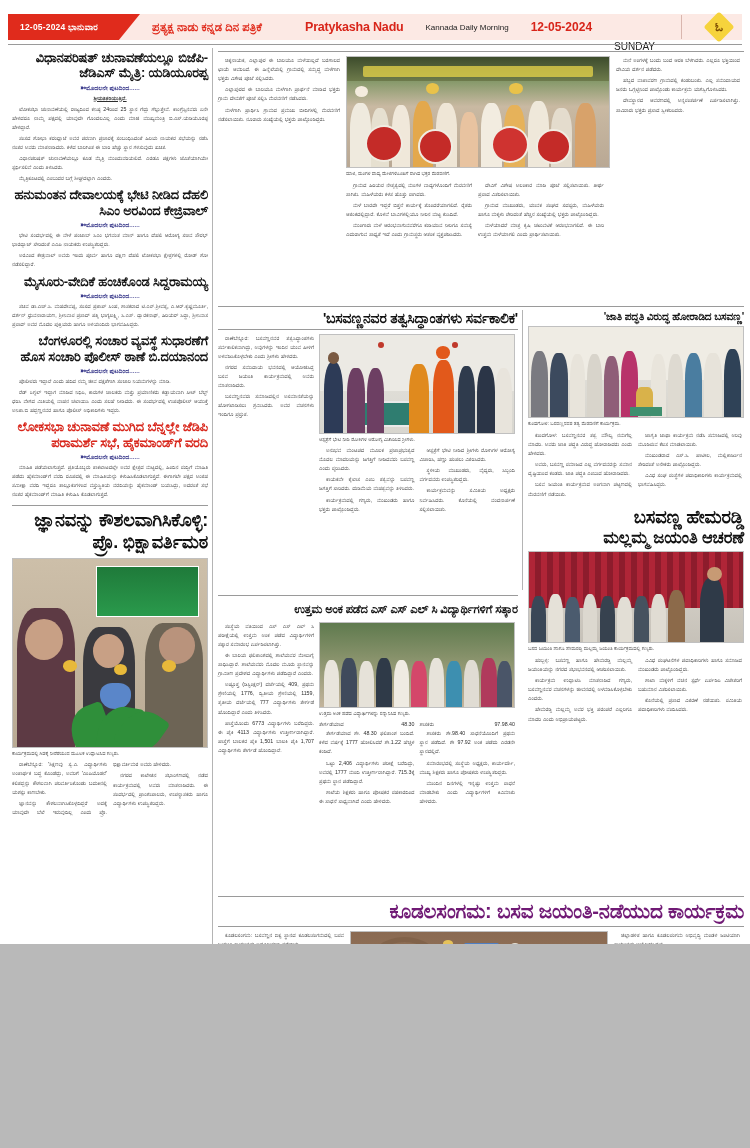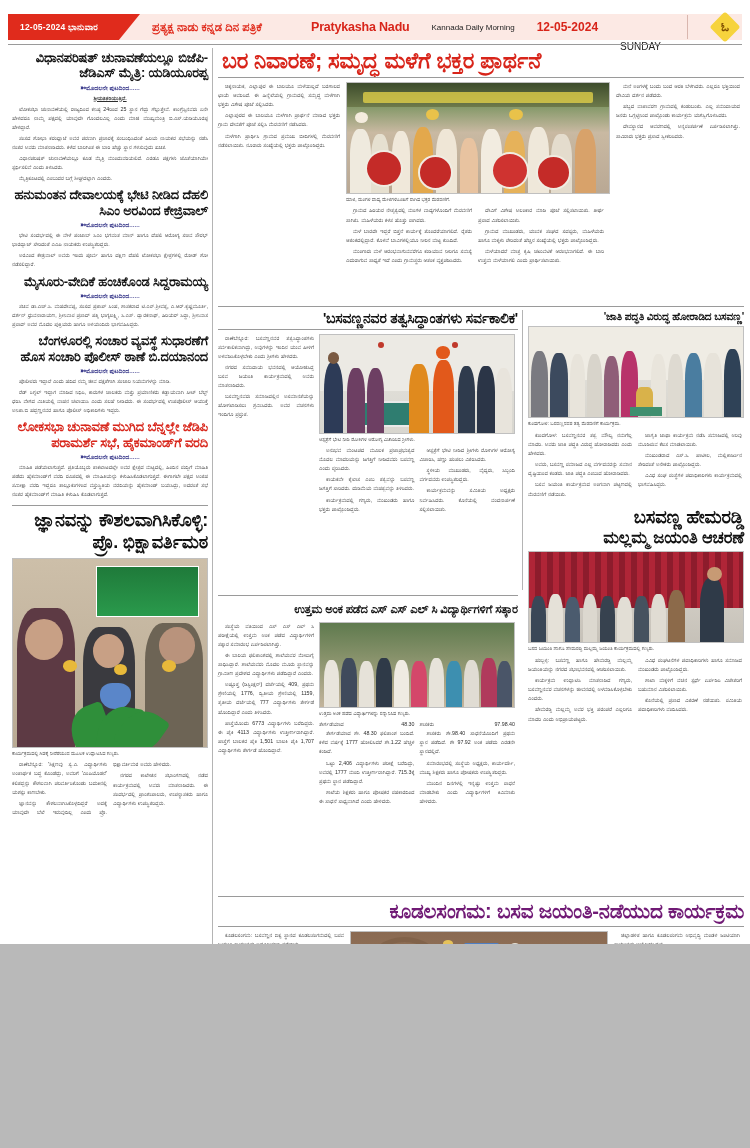--- a/index.html
+++ b/index.html
@@ -14,21 +14,21 @@
     background:#fce9e4;display:flex;align-items:center;
   }
   .mast-datebadge{
     background:#e02b1c;color:#fff;height:26px;display:flex;align-items:center;
     padding:0 22px 0 12px;font-size:8.5px;font-weight:bold;letter-spacing:.2px;
     clip-path:polygon(0 0,100% 0,84% 100%,0 100%);min-width:132px;box-sizing:border-box;
   }
   .mast-kn{
     color:#e02b1c;font-weight:bold;font-size:11.5px;margin-left:12px;white-space:nowrap;
   }
-  .mast-right{margin-left:auto;display:flex;align-items:center;gap:22px;padding-right:6px;}
+  .mast-right{margin-left:auto;display:flex;align-items:center;gap:22px;padding-right:12px;}
   .mast-title-en{color:#d8251a;font-weight:bold;font-size:12.5px;letter-spacing:-.2px;}
   .mast-sub-en{color:#222;font-size:8px;}
   .mast-date-en{color:#d8251a;font-weight:bold;font-size:12px;}
   .mast-day-en{color:#222;font-size:10px;margin-top:38px;}
   .mast-divider{width:1px;height:24px;background:#d9b6ae;margin:0 4px;}
   .om-badge{
     width:22px;height:22px;background:#f6d33c;color:#7a4a00;font-weight:bold;
     display:flex;align-items:center;justify-content:center;font-size:12px;
     transform:rotate(45deg);border-radius:3px;
   }
@@ -177,21 +177,20 @@
       <div class="cap">ಕಾರ್ಯಕ್ರಮದಲ್ಲಿ ಗಿಡಕ್ಕೆ ನೀರೆರೆಯುವ ಮೂಲಕ ಉದ್ಘಾಟಿಸಿದ ಗಣ್ಯರು.</div>
       <div class="body-col" style="margin-top:3px;column-count:2;column-gap:6px;">
         <p>ರಾಣೆಬೆನ್ನೂರ: 'ಶಿಕ್ಷಣವು ಸ್ವ.ಎ. ವಿದ್ಯಾರ್ಥಿಗಳು ಅಂತಾರ್ಥಕ ಬದ್ಧ ಕೊಂಡೆದ್ದು, ಅವರಿಗೆ 'ಎಂಪಿಯೊಡನೆ' ಕಲಿತದ್ದನ್ನು ಕೌಶಲವಾಗಿ ಪರಿವರ್ತಿಸಿಕೊಂಡು ಬದುಕಿನಲ್ಲಿ ಯಶಸ್ಸು ಕಾಣಬೇಕು.</p>
         <p>ಜ್ಞಾನವನ್ನು ಕೌಶಲವಾಗಿಸಿಕೊಳ್ಳದಿದ್ದರೆ ಅದಕ್ಕೆ ಯಾವುದೇ ಬೆಲೆ ಇರುವುದಿಲ್ಲ ಎಂದು ಪ್ರೊ. ಭಿಕ್ಷಾವರ್ತಿಮಠ ಅವರು ಹೇಳಿದರು.</p>
         <p>ನಗರದ ಕಾಲೇಜಿನ ಸಭಾಂಗಣದಲ್ಲಿ ನಡೆದ ಕಾರ್ಯಕ್ರಮದಲ್ಲಿ ಅವರು ಮಾತನಾಡಿದರು. ಈ ಸಂದರ್ಭದಲ್ಲಿ ಪ್ರಾಂಶುಪಾಲರು, ಉಪನ್ಯಾಸಕರು ಹಾಗೂ ವಿದ್ಯಾರ್ಥಿಗಳು ಉಪಸ್ಥಿತರಿದ್ದರು.</p>
       </div>
     </div>
   </div>
 
   <div style="position:absolute;left:218px;top:48px;width:526px;">
-    <div class="kn-head big red" style="font-size:22px;text-align:left;padding-left:4px;">ಬರ ನಿವಾರಣೆ; ಸಮೃದ್ಧ ಮಳೆಗೆ ಭಕ್ತರ ಪ್ರಾರ್ಥನೆ</div>
     <div class="hrule" style="position:relative;left:0;top:3px;width:526px;"></div>
 
     <div style="display:flex;gap:6px;margin-top:7px;">
       <div style="width:122px;" class="body-col">
         <p>ಚಿಕ್ಕನಾಯಕ, ಎಲ್ಲಾಪುರ ಈ ಬಾರಿಯೂ ಮಳೆಯಿಲ್ಲದೆ ಬರಗಾಲದ ಛಾಯೆ ಆವರಿಸಿದೆ. ಈ ಹಿನ್ನೆಲೆಯಲ್ಲಿ ಗ್ರಾಮದಲ್ಲಿ ಸಮೃದ್ಧ ಮಳೆಗಾಗಿ ಭಕ್ತರು ವಿಶೇಷ ಪೂಜೆ ಸಲ್ಲಿಸಿದರು.</p>
         <p>ಎಲ್ಲಾಪುರದ ಈ ಬಾರಿಯೂ ಮಳೆಗಾಗಿ ಪ್ರಾರ್ಥನೆ ಮಾಡಿದ ಭಕ್ತರು ಗ್ರಾಮ ದೇವತೆಗೆ ಪೂಜೆ ಸಲ್ಲಿಸಿ ಮೆರವಣಿಗೆ ನಡೆಸಿದರು.</p>
         <p>ಮಳೆಗಾಗಿ ಪ್ರಾರ್ಥಿಸಿ ಗ್ರಾಮದ ಪ್ರಮುಖ ಬೀದಿಗಳಲ್ಲಿ ಮೆರವಣಿಗೆ ನಡೆಸಲಾಯಿತು. ನೂರಾರು ಸಂಖ್ಯೆಯಲ್ಲಿ ಭಕ್ತರು ಪಾಲ್ಗೊಂಡಿದ್ದರು.</p>
       </div>
       <div style="width:264px;">
         <div class="photo" style="width:264px;height:112px;">

